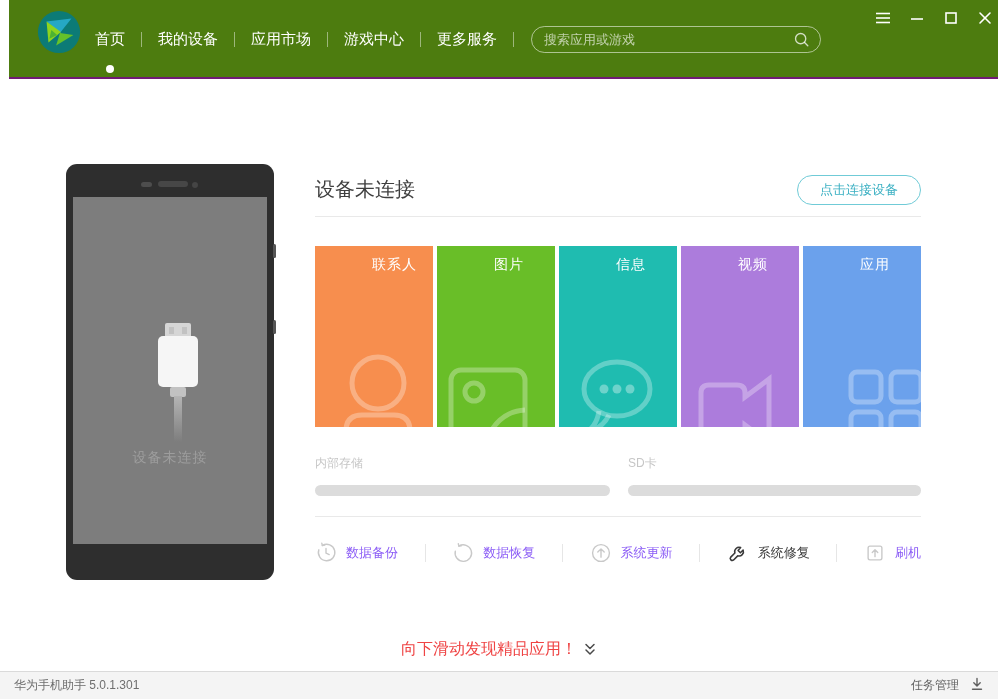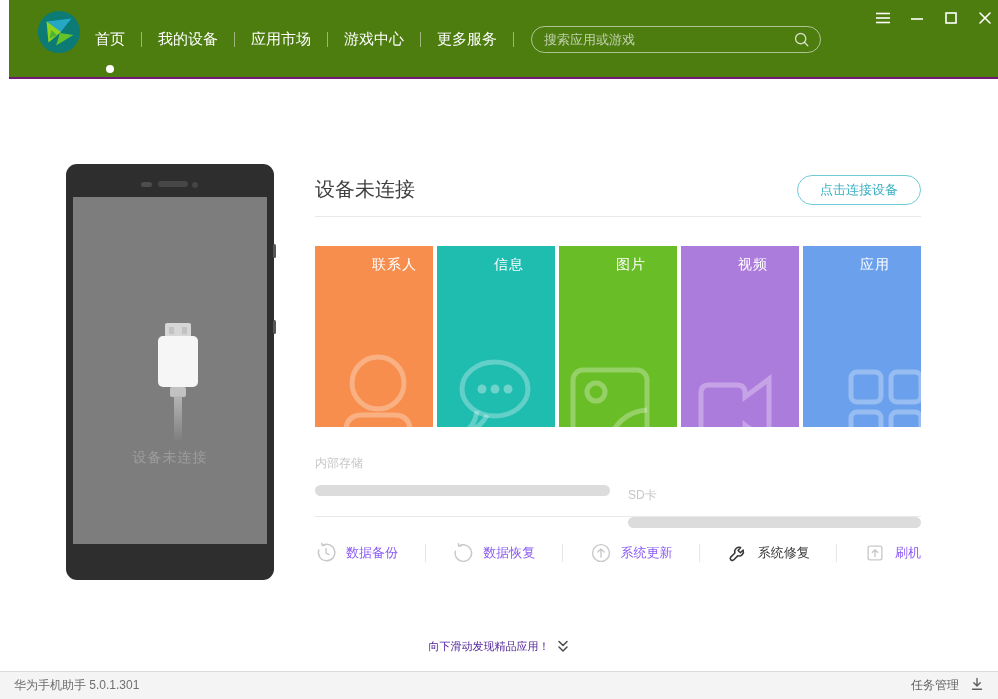--- a/index.html
+++ b/index.html
@@ -41,32 +41,32 @@
   .d1 { top:216px; } .d2 { top:516px; }
 
   .tiles { position:absolute; left:315px; top:246px; width:606px; height:181px; display:flex; gap:4px; }
   .tile { flex:1; position:relative; overflow:hidden; cursor:pointer; }
   .tile-label { position:absolute; left:13px; top:10px; color:#fff; font-size:14px; letter-spacing:1px;margin-left:44px; }
   .tile-icon { position:absolute; stroke:rgba(255,255,255,.3); fill:none; stroke-width:5; }
   .t-contacts { background:#f78e4e; } .t-messages { background:#1fbcb0; } .t-pictures { background:#69be28; }
   .t-videos { background:#ac7cdc; } .t-apps { background:#6ba1ec; }
 
   .storage { position:absolute; top:455px; }
-  .s1 { left:315px; width:295px; } .s2 { left:628px; width:293px;margin-top:32px; }
+  .s1 { left:315px; width:295px; } .s2 { left:628px; width:293px; }
   .storage-label { font-size:12px; color:#c6c6c6; }
   .storage-bar { margin-top:13px; height:11px; border-radius:6px; background:#dcdcdc; }
 
   .toolbar { position:absolute; left:315px; top:537px; width:606px; height:32px; display:flex; align-items:center; justify-content:space-between; }
   .tool-item { display:flex; align-items:center; gap:9px; cursor:pointer; }
   .tool-item .tool-label { font-size:13px; color:#8b5cf6; }
   .tool-item.enabled .tool-label { color:#3a3a3a; }
   .tool-sep { width:1px; height:18px; background:#e6e6e6; }
 
   .scroll-hint { position:absolute; left:0; top:639px; width:998px; display:flex; align-items:center; justify-content:center; gap:6px; cursor:pointer; }
-  .hint-text { font-size:11px; color:#4c1d95; }
+  .hint-text { font-size:16px; color:#ef4444; }
 
   
   .footer { position:absolute; left:0; bottom:0; width:998px; height:28px; background:#f4f4f4; border-top:1px solid #dadada; display:flex; align-items:center; justify-content:space-between; padding:0 14px; }
   .footer-left { font-size:12px; color:#6e6e6e; }
   .task-mgr { display:flex; align-items:flex-start; gap:11px; cursor:pointer; }
   .task-mgr span { font-size:12px; color:#5f5f5f; }
 </style>
 </head>
 <body>
 
@@ -164,40 +164,40 @@
   <div class="divider d1"></div>
 
   <div class="tiles">
     <div class="tile t-contacts">
       <span class="tile-label">联系人</span>
       <svg class="tile-icon" style="right:-3px; bottom:-38px;" width="120" height="120" viewBox="0 0 120 120">
         <circle cx="62" cy="38" r="26"></circle>
         <path d="M30,120 L30,86 Q30,70 46,70 L78,70 Q94,70 94,86 L94,120"></path>
       </svg>
     </div>
+    <div class="tile t-pictures">
+      <span class="tile-label">图片</span>
+      <svg class="tile-icon" style="right:6px; bottom:-45px;" width="120" height="120" viewBox="0 0 120 120">
+        <rect x="22" y="18" width="74" height="74" rx="10"></rect>
+        <circle cx="45" cy="40" r="9"></circle>
+        <path d="M96,58 A40,40 0 0 0 58,92"></path>
+      </svg>
+    </div>
     <div class="tile t-messages">
       <span class="tile-label">信息</span>
       <svg class="tile-icon" style="right:2px; bottom:-32px;" width="120" height="120" viewBox="0 0 120 120">
         <ellipse cx="62" cy="50" rx="33" ry="27"></ellipse>
         <path d="M44,72 Q42,86 32,93 Q48,89 54,76"></path>
         <g fill="rgba(255,255,255,.35)" stroke="none">
           <circle cx="49" cy="50" r="4.5"></circle>
             <circle cx="62" cy="50" r="4.5"></circle>
             <circle cx="75" cy="50" r="4.5"></circle>
         </g>
       </svg>
     </div>
-    <div class="tile t-pictures">
-      <span class="tile-label">图片</span>
-      <svg class="tile-icon" style="right:6px; bottom:-45px;" width="120" height="120" viewBox="0 0 120 120">
-        <rect x="22" y="18" width="74" height="74" rx="10"></rect>
-        <circle cx="45" cy="40" r="9"></circle>
-        <path d="M96,58 A40,40 0 0 0 58,92"></path>
-      </svg>
-    </div>
     <div class="tile t-videos">
       <span class="tile-label">视频</span>
       <svg class="tile-icon" style="right:4px; bottom:-42px;" width="120" height="120" viewBox="0 0 120 120">
         <path d="M26,44 Q26,36 34,36 L62,36 Q70,36 70,44 L70,48 L94,30 L94,94 L70,76 L70,80 Q70,88 62,88 L34,88 Q26,88 26,80 Z"></path>
       </svg>
     </div>
     <div class="tile t-apps">
       <span class="tile-label">应用</span>
       <svg class="tile-icon" style="right:-22px; bottom:-35px;" width="120" height="120" viewBox="0 0 120 120">
         <rect x="28" y="30" width="30" height="30" rx="6"></rect>

